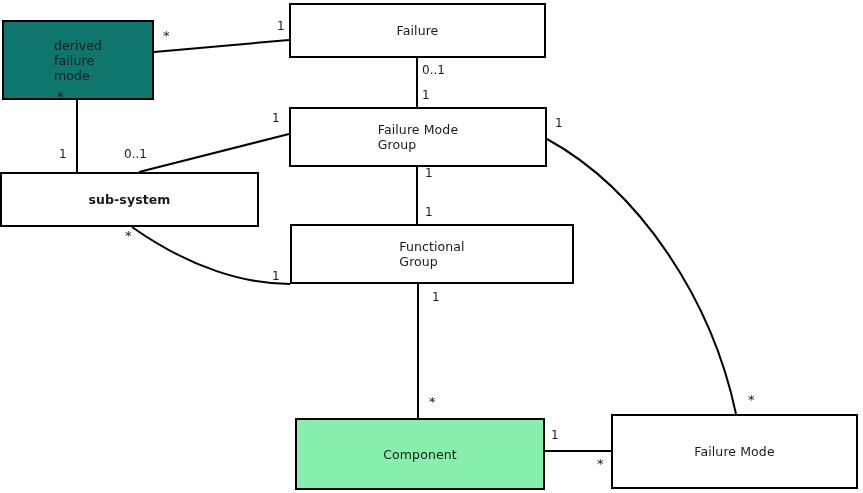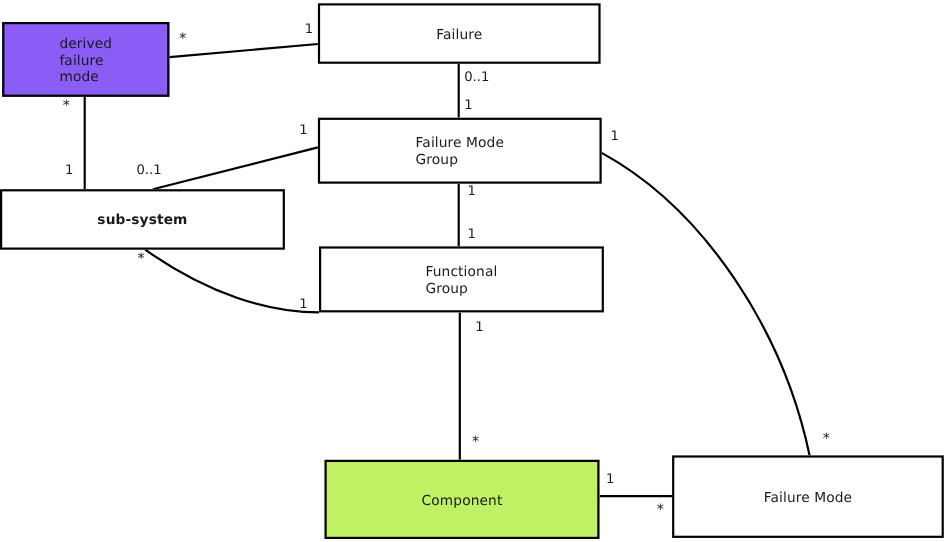--- a/index.html
+++ b/index.html
@@ -69,45 +69,45 @@
         <path d="M 77 88 L 77 172" stroke="#000000" stroke-width="2" fill="none"></path>
         <path d="M 139 172 L 289 134" stroke="#000000" stroke-width="2" fill="none"></path>
         <path d="M 417 167 L 417 224" stroke="#000000" stroke-width="2" fill="none"></path>
         <path d="M 132 227 C 190 268 245 284 290 284" stroke="#000000" stroke-width="2" fill="none"></path>
         <path d="M 418 284 L 418 418" stroke="#000000" stroke-width="2" fill="none"></path>
         <path d="M 547 139 C 640 190 712 300 736 414" stroke="#000000" stroke-width="2" fill="none"></path>
         <path d="M 545 451 L 611 451" stroke="#000000" stroke-width="2" fill="none"></path>
       </g>
   </svg>
 
-  <div class="uml-box" style="left: 2px; top: 20px; width: 152px; height: 68px; border-color: rgb(0, 0, 0); background: #8b5cf6;">
+  <div class="uml-box" style="left: 2px; top: 20px; width: 152px; height: 80px; border-color: rgb(0, 0, 0); background: #0f766e;">
     <span class="uml-box-label">derived
 failure
 mode</span>
   </div>
 
   <div class="uml-box" style="left: 289px; top: 3px; width: 257px; height: 55px; border-color: rgb(0, 0, 0); background: rgb(255, 255, 255);">
     <span class="uml-box-label">Failure</span>
   </div>
 
   <div class="uml-box" style="left: 289px; top: 107px; width: 258px; height: 60px; border-color: rgb(0, 0, 0); background: rgb(255, 255, 255);">
     <span class="uml-box-label">Failure Mode
 Group</span>
   </div>
 
   <div class="uml-box" style="left: 0px; top: 172px; width: 259px; height: 55px; border-color: rgb(0, 0, 0); background: rgb(255, 255, 255); font-weight: bold;">
     <span class="uml-box-label">sub-system</span>
   </div>
 
-  <div class="uml-box" style="left: 290px; top: 224px; width: 259px; height: 60px; border-color: rgb(0, 0, 0); background: rgb(255, 255, 255);">
+  <div class="uml-box" style="left: 290px; top: 224px; width: 284px; height: 60px; border-color: rgb(0, 0, 0); background: rgb(255, 255, 255);">
     <span class="uml-box-label">Functional
 Group</span>
   </div>
 
-  <div class="uml-box" style="left: 295px; top: 418px; width: 250px; height: 72px; border-color: rgb(0, 0, 0); background: #bef264;">
+  <div class="uml-box" style="left: 295px; top: 418px; width: 250px; height: 72px; border-color: rgb(0, 0, 0); background: #86efac;">
     <span class="uml-box-label">Component</span>
   </div>
 
   <div class="uml-box" style="left: 611px; top: 414px; width: 247px; height: 75px; border-color: rgb(0, 0, 0); background: rgb(255, 255, 255);">
     <span class="uml-box-label">Failure Mode</span>
   </div>
 
   <div id="multiplicity-layer">
       <span class="mult star" style="left: 163px; top: 30px; color: rgb(26, 26, 26);">*</span>
       <span class="mult" style="left: 277px; top: 20px; color: rgb(26, 26, 26);">1</span>

